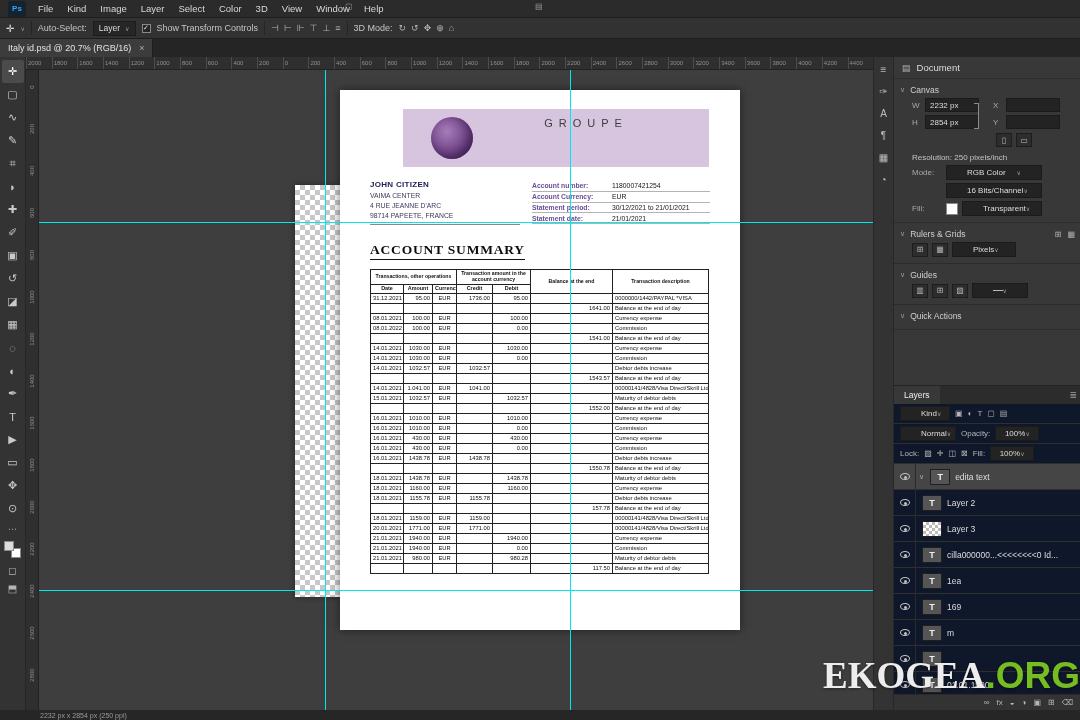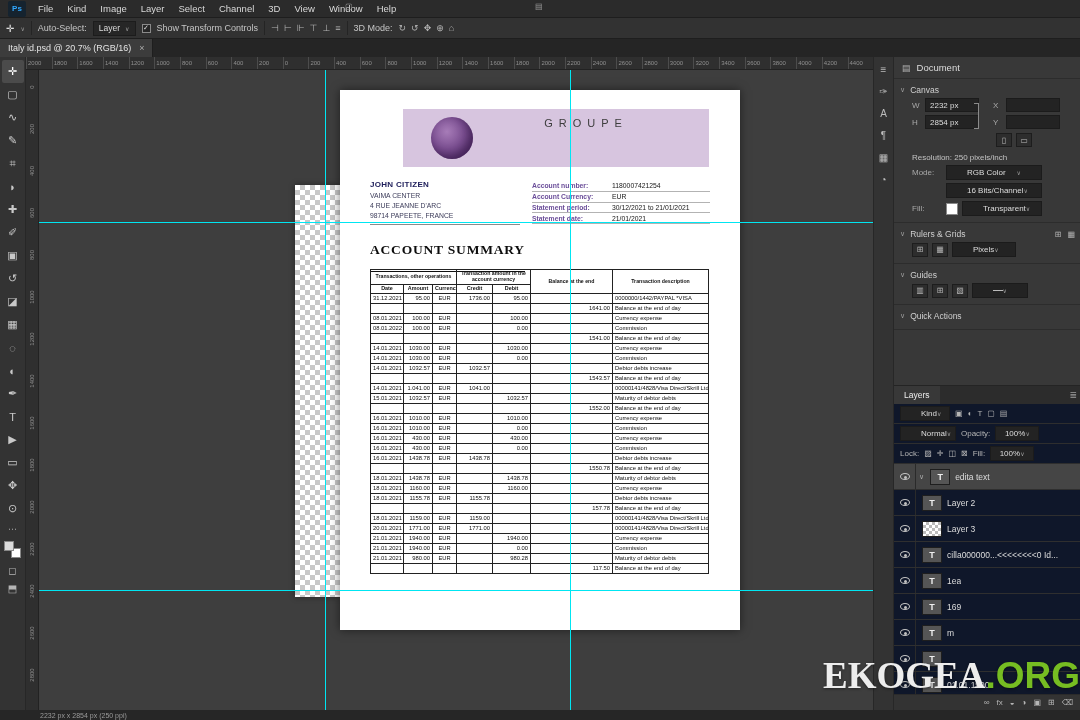--- a/index.html
+++ b/index.html
@@ -56,21 +56,21 @@
 .brand-top{font-size:11px;letter-spacing:6px;color:#3d3d3d;}
 .brand-bottom{font-size:25px;letter-spacing:4px;color:#17171f;font-family:"Liberation Serif",serif;font-weight:bold;line-height:25px;}
 .holder{position:absolute;left:30px;top:90px;width:152px;}
 .holder .name{font-size:8px;font-weight:bold;color:#20205c;letter-spacing:.3px;margin-bottom:2px;}
 .holder .line{font-size:6.8px;line-height:10.2px;color:#3a3a58;}
 .holder-rule{position:absolute;left:30px;top:134px;width:150px;border-top:1px solid #8a8a8a;}
 #info-rows{position:absolute;left:192px;top:91px;width:178px;}
 .info-row{display:flex;height:10.8px;align-items:center;border-bottom:1px solid #b3b3b3;}
 .info-label{width:80px;font-size:6.8px;color:#6a4d99;font-weight:bold;}
 .info-value{font-size:6.8px;color:#161616;}
-.summary{position:absolute;left:30px;top:152px;font-family:"Liberation Serif",serif;font-weight:bold;font-size:13.5px;letter-spacing:.8px;color:#0d0d0d;border-bottom:1.5px solid #111;padding-bottom:13px;}
+.summary{position:absolute;left:30px;top:152px;font-family:"Liberation Serif",serif;font-weight:bold;font-size:13.5px;letter-spacing:.8px;color:#0d0d0d;border-bottom:1.5px solid #111;padding-bottom:1px;}
 .stable{position:absolute;left:30px;top:179px;width:338px;border-collapse:collapse;table-layout:fixed;font-size:5.8px;color:#111;}
 .stable th,.stable td{border:1px solid #222;padding:0 2px;height:10px;line-height:1.05;overflow:hidden;white-space:nowrap;font-weight:normal;}
 .stable tr.gh th{font-size:5.2px;font-weight:bold;text-align:center;height:15px;white-space:normal;line-height:1.15;}
 .stable tr.sh th{font-size:5.4px;font-weight:bold;text-align:center;height:9px;}
 .stable td.c-num{text-align:right;}
 .stable td.c-center{text-align:center;}
 .stable td.c-desc{text-align:left;}
 
 
 #rightstrip{position:absolute;left:873px;top:39px;width:20px;height:671px;background:#333;border-left:1px solid #272727;display:flex;flex-direction:column;align-items:center;padding-top:4px;gap:11px;z-index:20;}
@@ -136,21 +136,21 @@
 <body>
 
 <div id="menubar">
   <div class="ps-logo">Ps</div>
   <div id="menu-items">
       <span class="menu-item">File</span>
       <span class="menu-item">Kind</span>
       <span class="menu-item">Image</span>
       <span class="menu-item">Layer</span>
       <span class="menu-item">Select</span>
-      <span class="menu-item">Channel</span>
+      <span class="menu-item">Color</span>
       <span class="menu-item">3D</span>
       <span class="menu-item">View</span>
       <span class="menu-item">Window</span>
       <span class="menu-item">Help</span>
     </div>
 <span class="menu-extra" style="position: absolute; left: 345px;">▢</span>
     <span class="menu-extra" style="position: absolute; left: 535px;">▤</span>
   </div>
 
 <div id="optionsbar">

